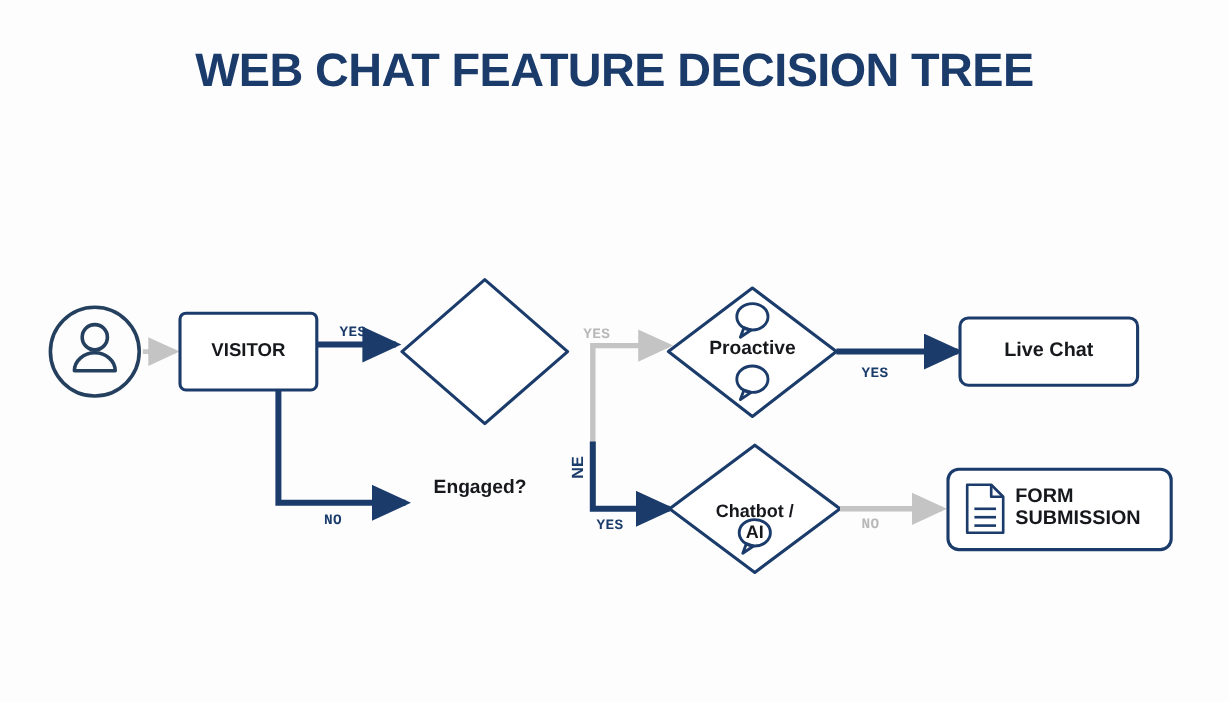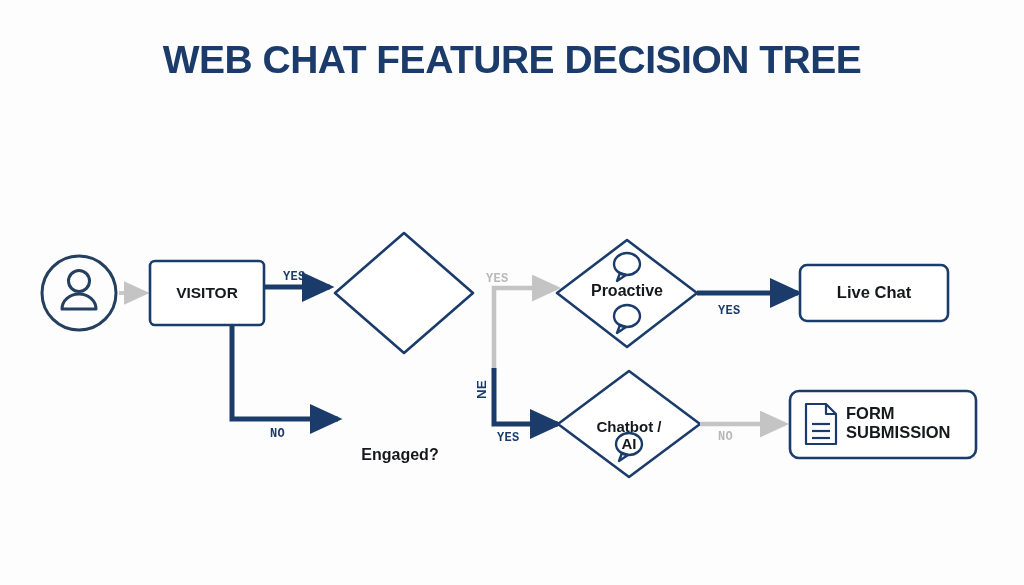--- a/index.html
+++ b/index.html
@@ -136,21 +136,21 @@
       <path d="M826,404 L826,414 L836,414" fill="none" stroke="#1b3c6b" stroke-width="2.2" stroke-linejoin="round"></path>
       <line x1="812" y1="424" x2="830" y2="424" stroke="#1b3c6b" stroke-width="2.2"></line>
       <line x1="812" y1="431" x2="830" y2="431" stroke="#1b3c6b" stroke-width="2.2"></line>
       <line x1="812" y1="438" x2="830" y2="438" stroke="#1b3c6b" stroke-width="2.2"></line>
     </g>
   </svg>
 
   <div class="node-text" style="left:150px; top:284px; width:114px; font-size:15.5px;">VISITOR</div>
 
 
-  <div class="node-text" style="left:340px; top:398px; width:120px; font-size:16px;margin-top:48px;">Engaged?</div>
+  <div class="node-text" style="left:340px; top:398px; width:120px; font-size:16px;">Engaged?</div>
 
   <div class="node-text" style="left:567px; top:282px; width:120px; font-size:16px;">Proactive</div>
 
   <div class="node-text" style="left:569px; top:398px; width:120px; font-size:15px;margin-top:20px;">Chatbot /
 AI</div>
 
   <div class="node-text" style="left:846px; top:404px; width:130px; font-size:16.5px; text-align:left;">FORM
 SUBMISSION</div>
 
   <div class="node-text" style="left:800px; top:283px; width:148px; font-size:16.5px;">Live Chat</div>

